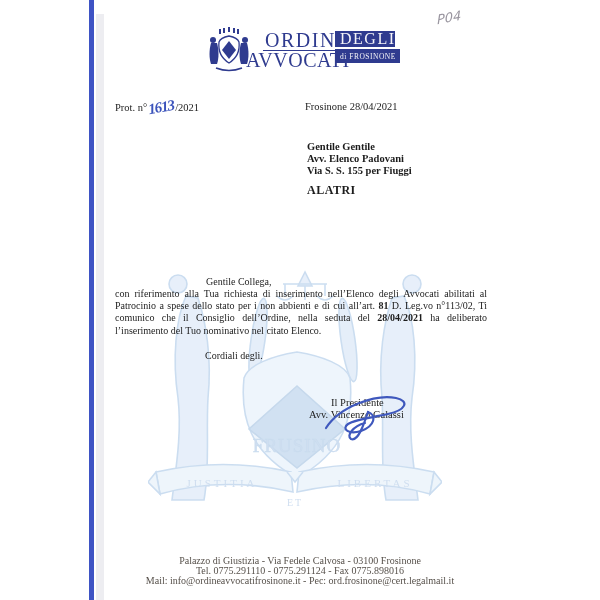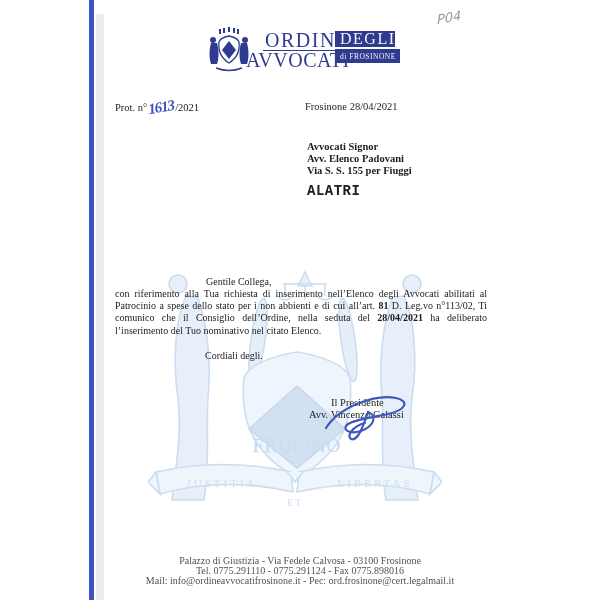--- a/index.html
+++ b/index.html
@@ -22,21 +22,21 @@
         font-family:"DejaVu Sans",sans-serif;font-style:italic;
         transform:rotate(-10deg) skewX(-8deg);z-index:2;}
   
   .prot{left:115px;top:98px;font-size:10.5px;z-index:2;}
   .prot-hand{display:inline-block;color:#3b53bb;font-size:15px;font-style:italic;
         font-weight:bold;letter-spacing:-1px;transform:rotate(-10deg) translateY(1px);
         margin:0 1px;}
   .place-date{left:305px;top:101px;font-size:10.5px;z-index:2;}
   
   .recipient{left:307px;top:141px;font-size:10.5px;font-weight:bold;line-height:12px;z-index:2;}
-  .recipient-city{left:307px;top:183px;font-size:14px;font-weight:bold;letter-spacing:0.5px;z-index:2;font-family:Liberation Mono, monospace;}
+  .recipient-city{left:307px;top:183px;font-size:12px;font-weight:bold;letter-spacing:0.5px;z-index:2;}
   
   .subject{left:115px;top:245px;width:372px;font-size:10px;line-height:12px;z-index:2;}
   .salutation{left:206px;top:276px;font-size:10px;z-index:2;}
   .bodytext{left:115px;top:288px;width:372px;font-size:10px;line-height:12.2px;
         text-align:justify;z-index:2;}
   .closing{left:205px;top:350px;font-size:10px;z-index:2;}
   
   .sig-title{left:331px;top:397px;font-size:10.5px;z-index:2;}
   .sig-name{left:309px;top:409px;font-size:10.5px;z-index:2;}
   .sig-scribble{left:318px;top:390px;width:100px;height:55px;z-index:3;}
@@ -112,21 +112,21 @@
   <div class="abs org2">AVVOCATI</div>
   <div class="abs hbox hbox1">DEGLI</div>
   <div class="abs hbox hbox2">di FROSINONE</div>
 
   <div class="abs corner-mark">P04</div>
 
   <div class="abs prot"><span>Prot. n°</span><span class="prot-hand">1613</span><span>/2021</span></div>
   <div class="abs place-date">Frosinone 28/04/2021</div>
 
   <div class="abs recipient">
-    <div>Avvocati Signor</div>
+    <div>Gentile Gentile</div>
     <div>Avv. Elenco Padovani</div>
     <div>Via S. S. 155 per Fiuggi</div>
   </div>
   <div class="abs recipient-city">ALATRI</div>
 
 
   <div class="abs salutation">Gentile Collega,</div>
   <div class="abs bodytext"><span>con riferimento alla Tua richiesta di inserimento nell’Elenco degli Avvocati abilitati al Patrocinio a spese dello stato per i non abbienti e di cui all’art. </span><b>81</b><span> D. Leg.vo n°113/02, Ti comunico che il Consiglio dell’Ordine, nella seduta del </span><b>28/04/2021</b><span> ha deliberato l’inserimento del Tuo nominativo nel citato Elenco.</span></div>
   <div class="abs closing">Cordiali degli.</div>
 

